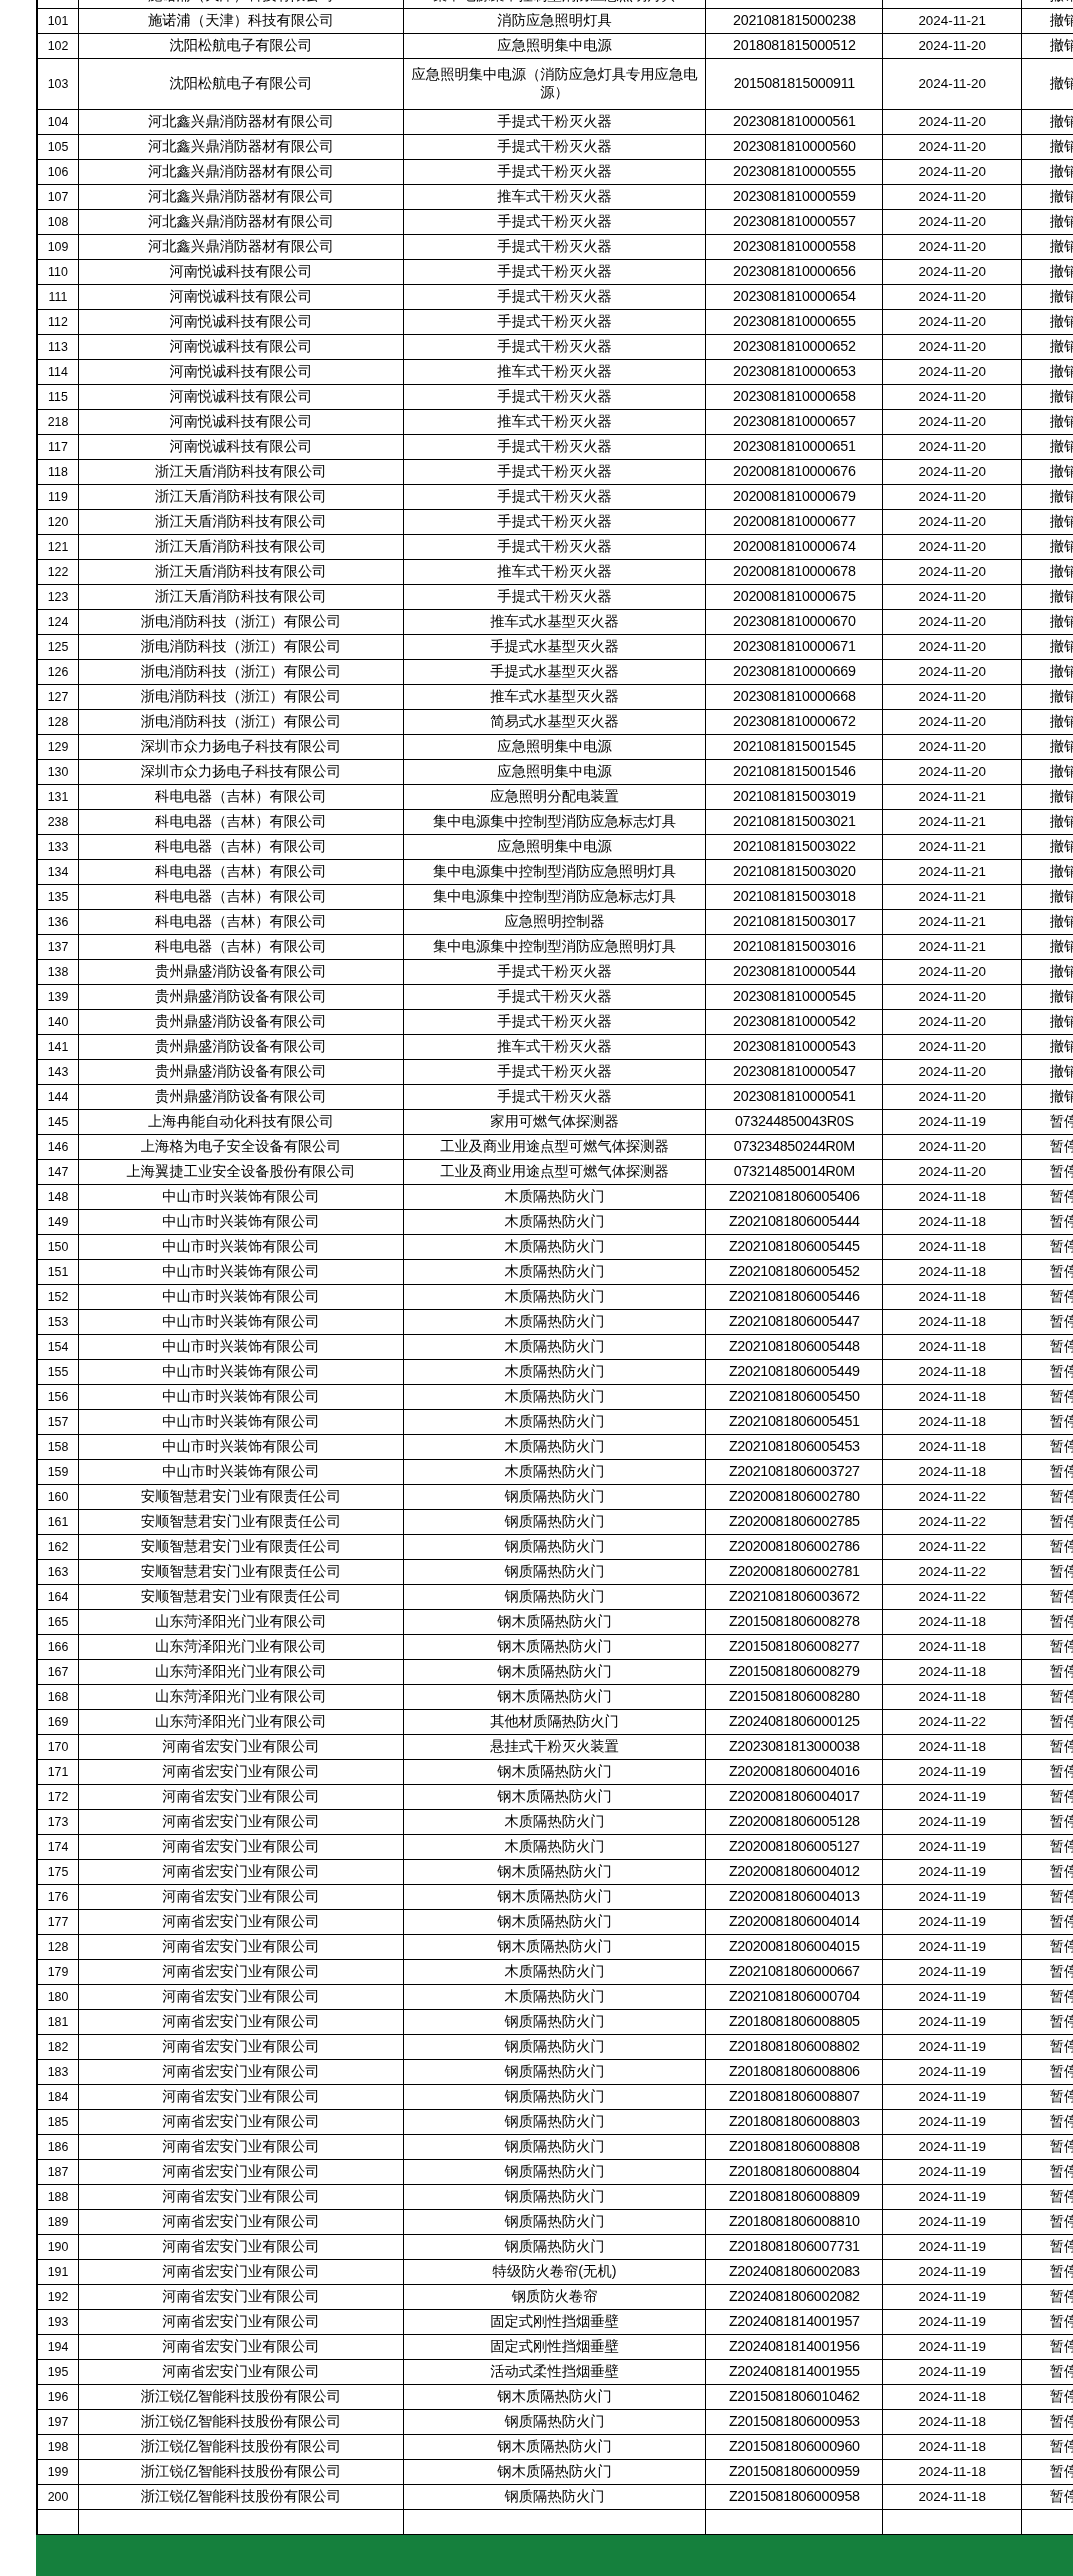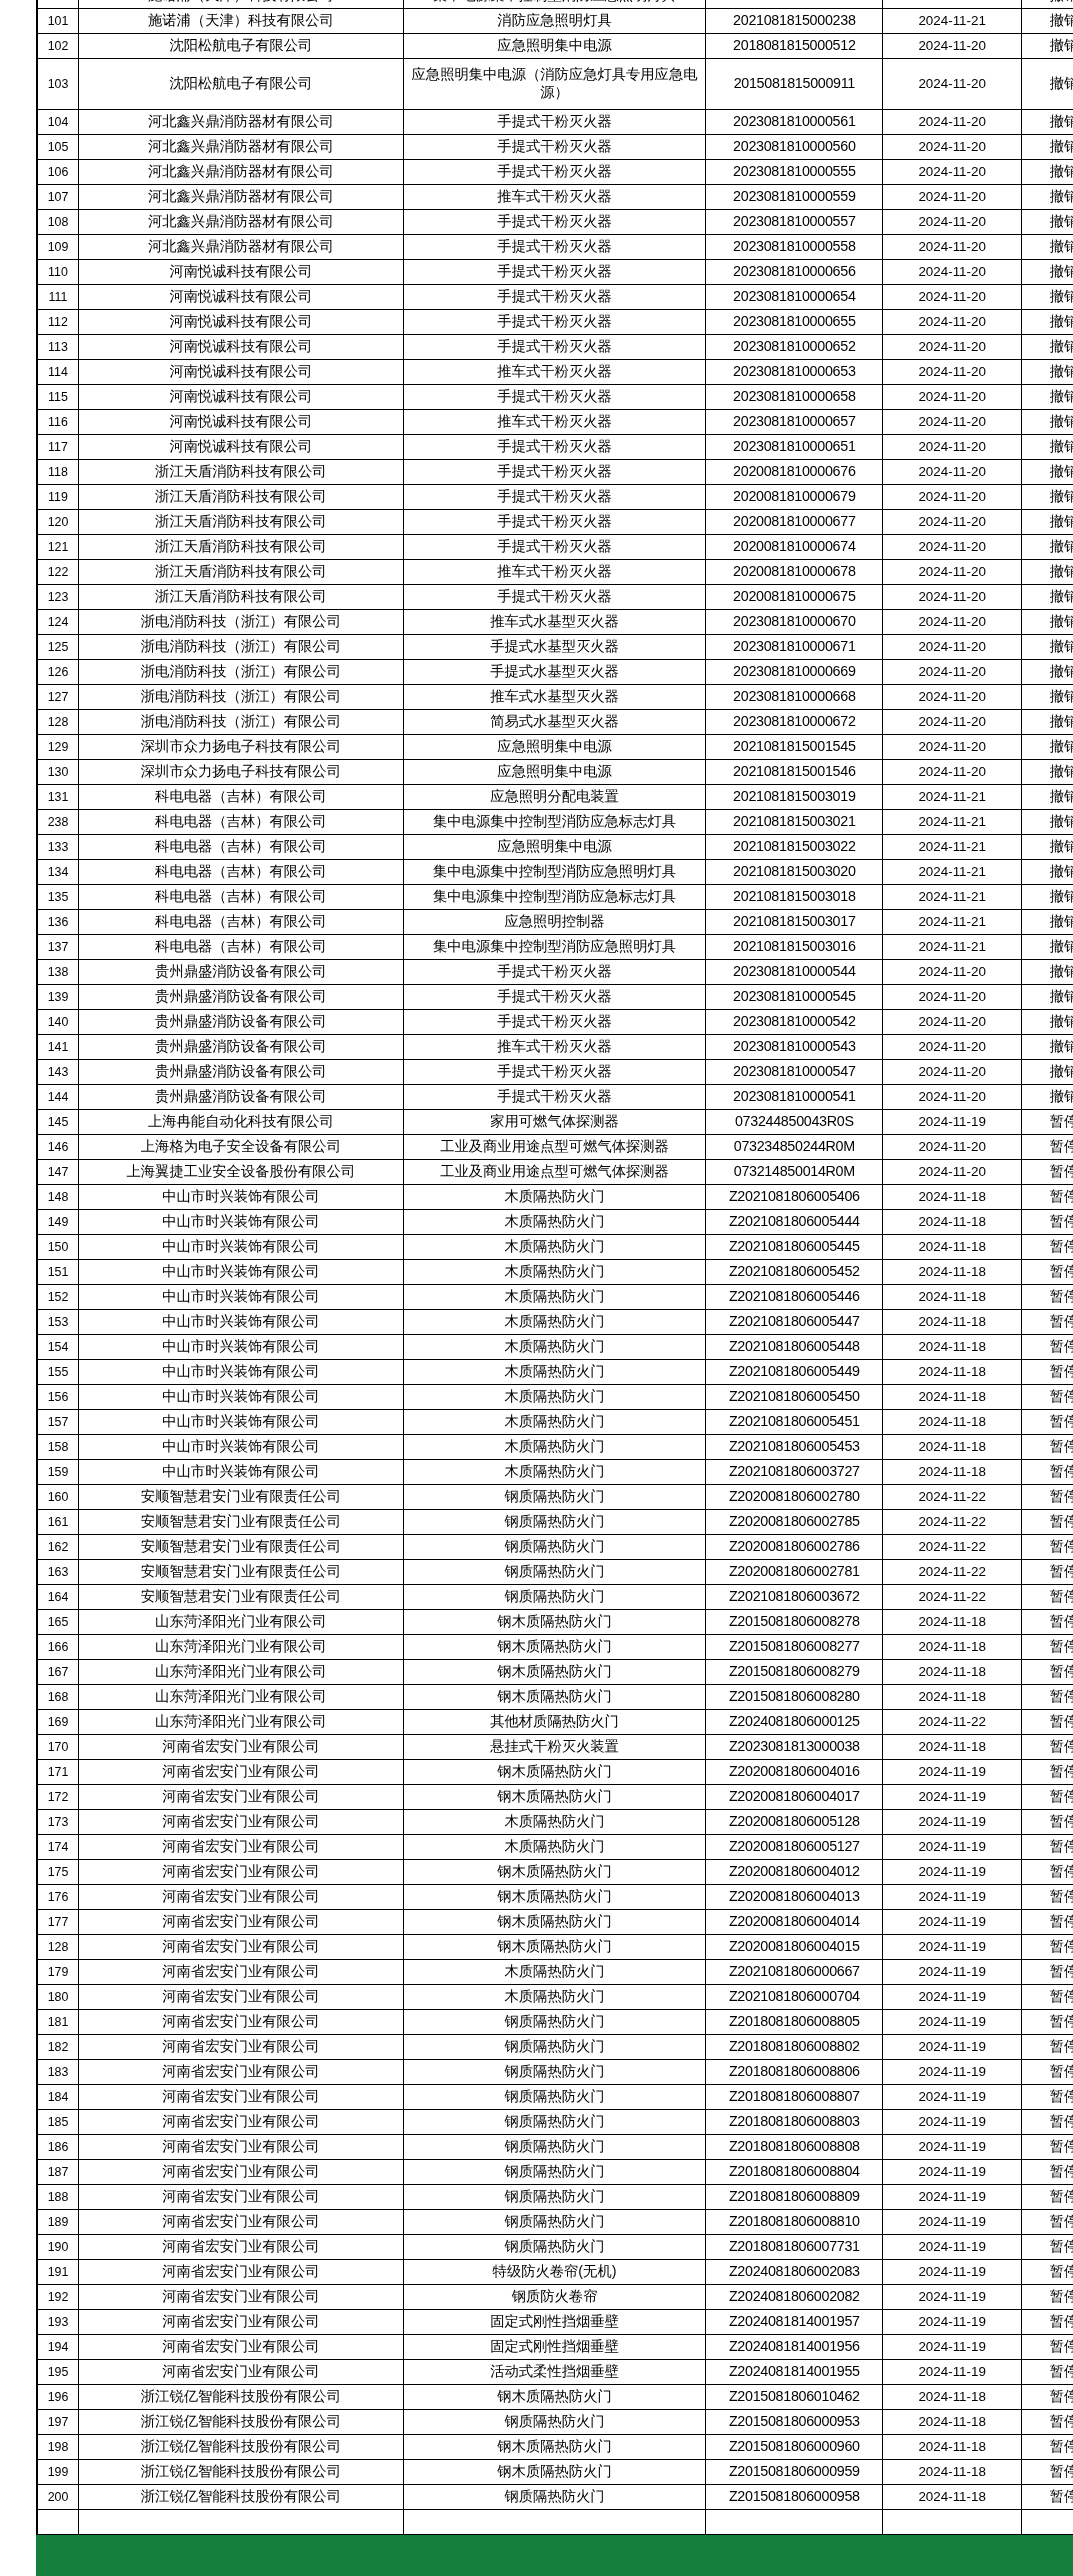--- a/index.html
+++ b/index.html
@@ -154,21 +154,21 @@
   </tr>
         <tr>
     <td class="c-no">115</td>
     <td class="c-company">河南悦诚科技有限公司</td>
     <td class="c-product">手提式干粉灭火器</td>
     <td class="c-cert">2023081810000658</td>
     <td class="c-date">2024-11-20</td>
     <td class="c-status">撤销</td>
   </tr>
         <tr>
-    <td class="c-no">116</td>
+    <td class="c-no">218</td>
     <td class="c-company">河南悦诚科技有限公司</td>
     <td class="c-product">推车式干粉灭火器</td>
     <td class="c-cert">2023081810000657</td>
     <td class="c-date">2024-11-20</td>
     <td class="c-status">撤销</td>
   </tr>
         <tr>
     <td class="c-no">117</td>
     <td class="c-company">河南悦诚科技有限公司</td>
     <td class="c-product">手提式干粉灭火器</td>

